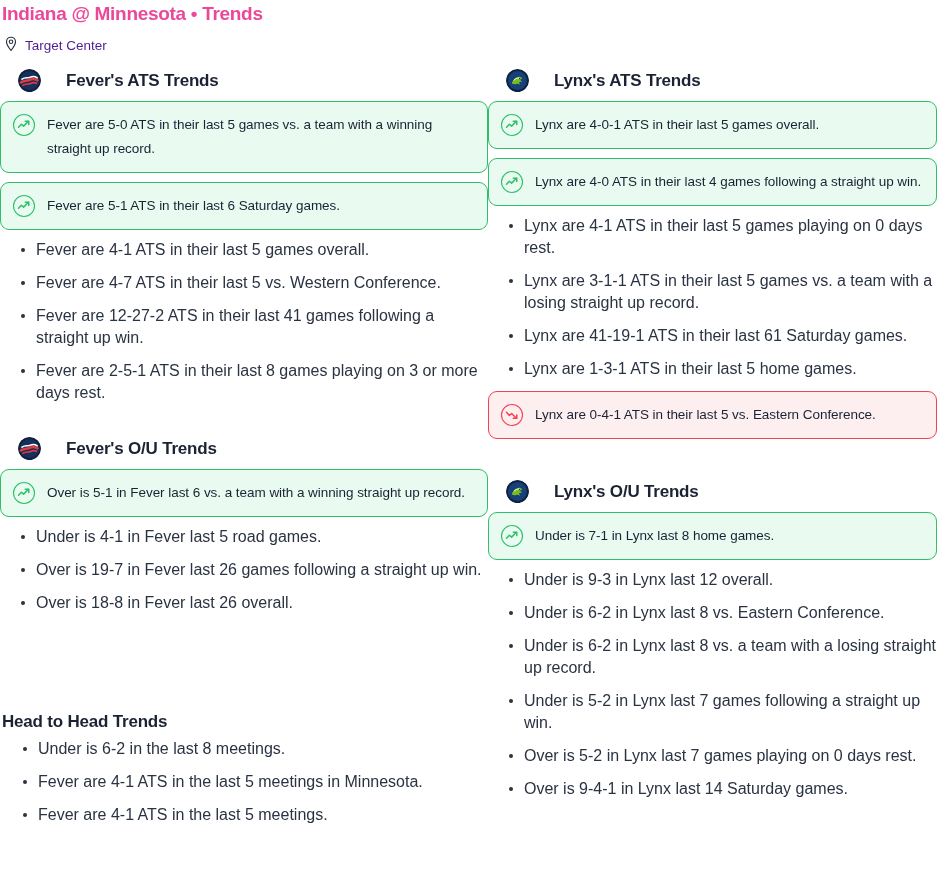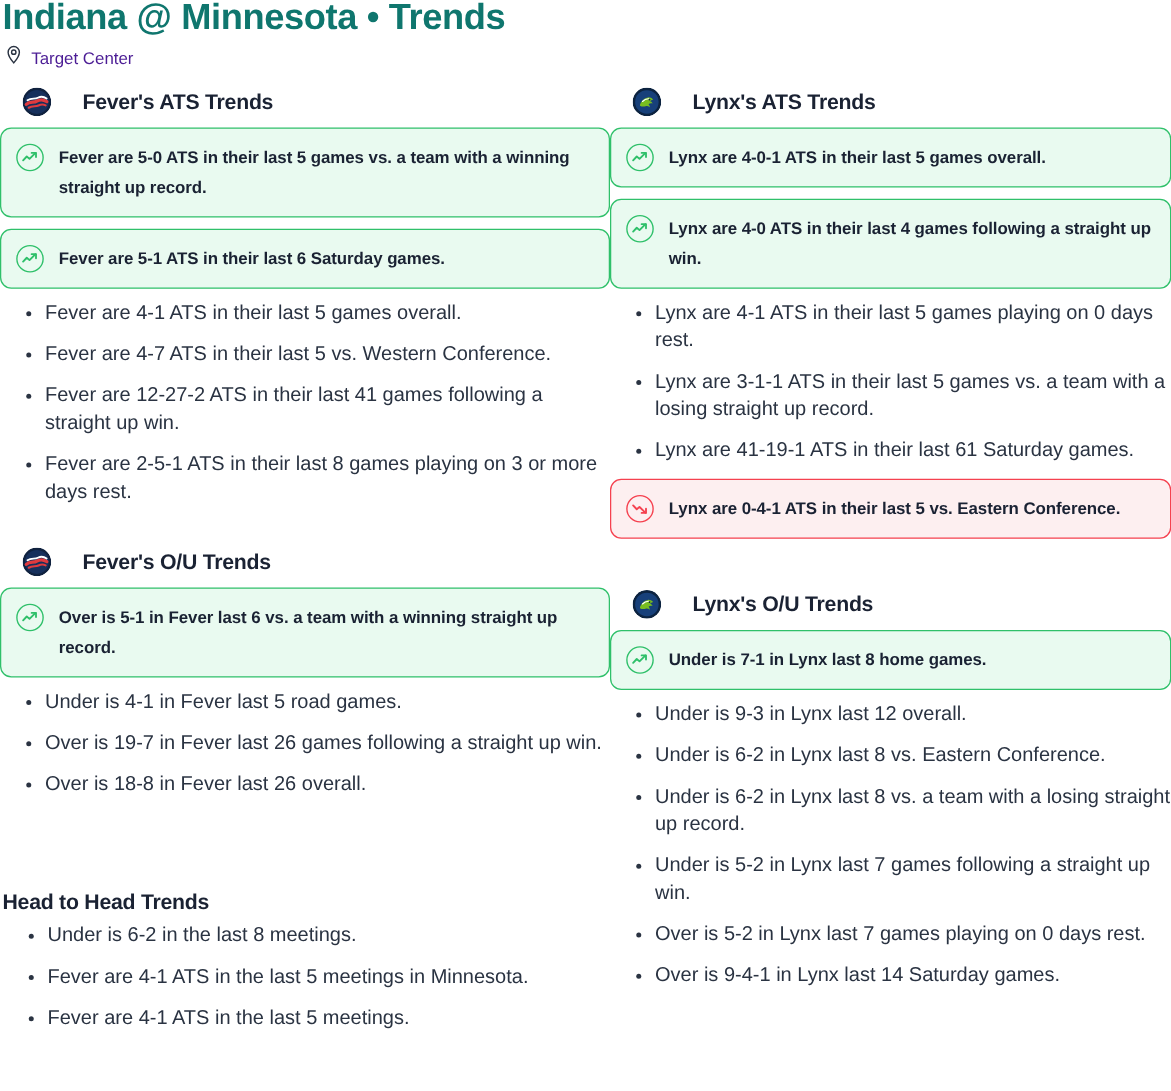--- a/index.html
+++ b/index.html
@@ -17,24 +17,24 @@
   }
 
   .page {
     padding: 0 0 0 0;
     width: 937px;
     position: relative;
   }
 
   
   .page-title {
-    font-size: 29px;
+    font-size: 19px;
     font-weight: 700;
     letter-spacing: -0.3px;
-    color: #0f766e;
+    color: #ec4899;
     margin: 0;
     padding: 1px 0 0 2px;
     line-height: 26px;
   }
   .venue-row {
     display: flex;
     align-items: center;
     gap: 7px;
     padding: 9px 0 0 4px;
   }
@@ -100,21 +100,21 @@
     border: 1px solid #f5414f;
   }
   .callout-icon {
     flex: 0 0 24px;
     width: 24px;
     height: 24px;
     margin-top: 0px;
   }
   .callout-text {
     font-size: 13.5px;
-    font-weight: 700;
+    font-weight: 400;
     line-height: 24px;
     color: #1a2233;
     letter-spacing: -0.05px;
   }
 
   
   ul.trend-list {
     list-style: none;
     margin: 4px 0 0 0;
     padding: 0;
@@ -288,20 +288,21 @@
               <polyline points="13.3,8.3 16.8,8.3 16.8,11.6" fill="none" stroke="#2fc06a" stroke-width="1.5" stroke-linecap="round" stroke-linejoin="round"></polyline>
             </svg>
           </span>
           <span class="callout-text">Lynx are 4-0 ATS in their last 4 games following a straight up win.</span>
         </div>
 
         <ul class="trend-list">
           <li>Lynx are 4-1 ATS in their last 5 games playing on 0 days rest.</li>
           <li>Lynx are 3-1-1 ATS in their last 5 games vs. a team with a losing straight up record.</li>
           <li>Lynx are 41-19-1 ATS in their last 61 Saturday games.</li>
+          <li>Lynx are 1-3-1 ATS in their last 5 home games.</li>
         </ul>
 
         <div class="callout down" style="margin-top:2px;">
           <span class="callout-icon">
             <svg width="24" height="24" viewBox="0 0 24 24">
               <circle cx="12" cy="12" r="10.5" fill="none" stroke="#f5414f" stroke-width="1.1"></circle>
               <polyline points="6.5,9.3 9.4,12.4 11.6,10.5 16.4,15.3" fill="none" stroke="#f5414f" stroke-width="1.5" stroke-linecap="round" stroke-linejoin="round"></polyline>
               <polyline points="13.3,15.3 16.8,15.3 16.8,12.0" fill="none" stroke="#f5414f" stroke-width="1.5" stroke-linecap="round" stroke-linejoin="round"></polyline>
             </svg>
           </span>

